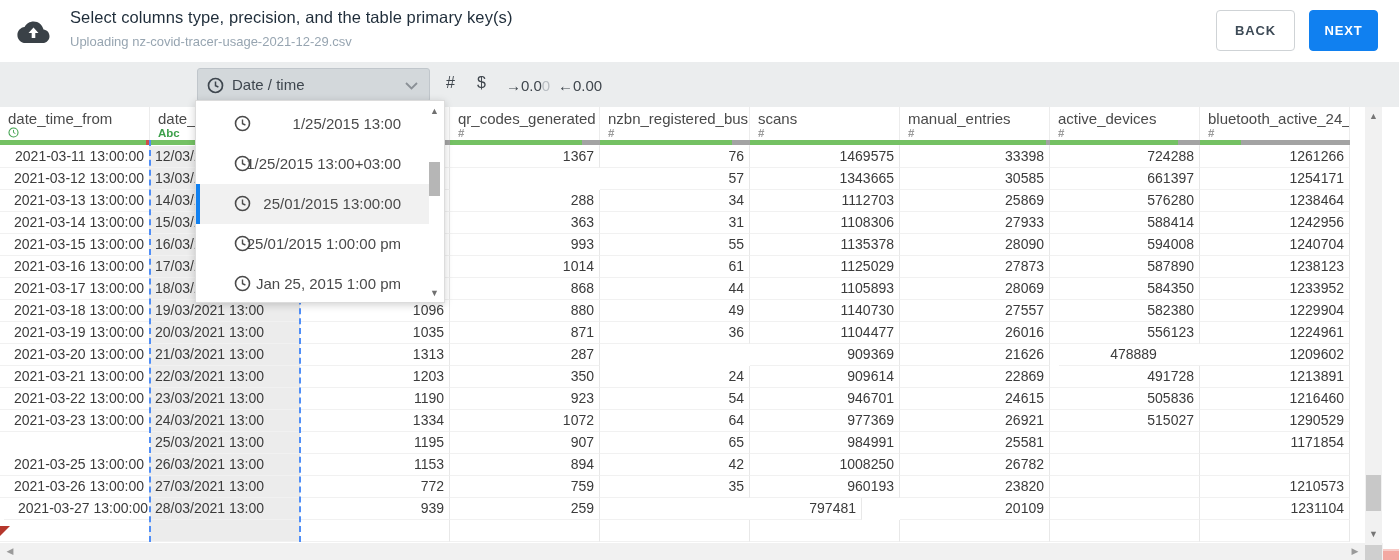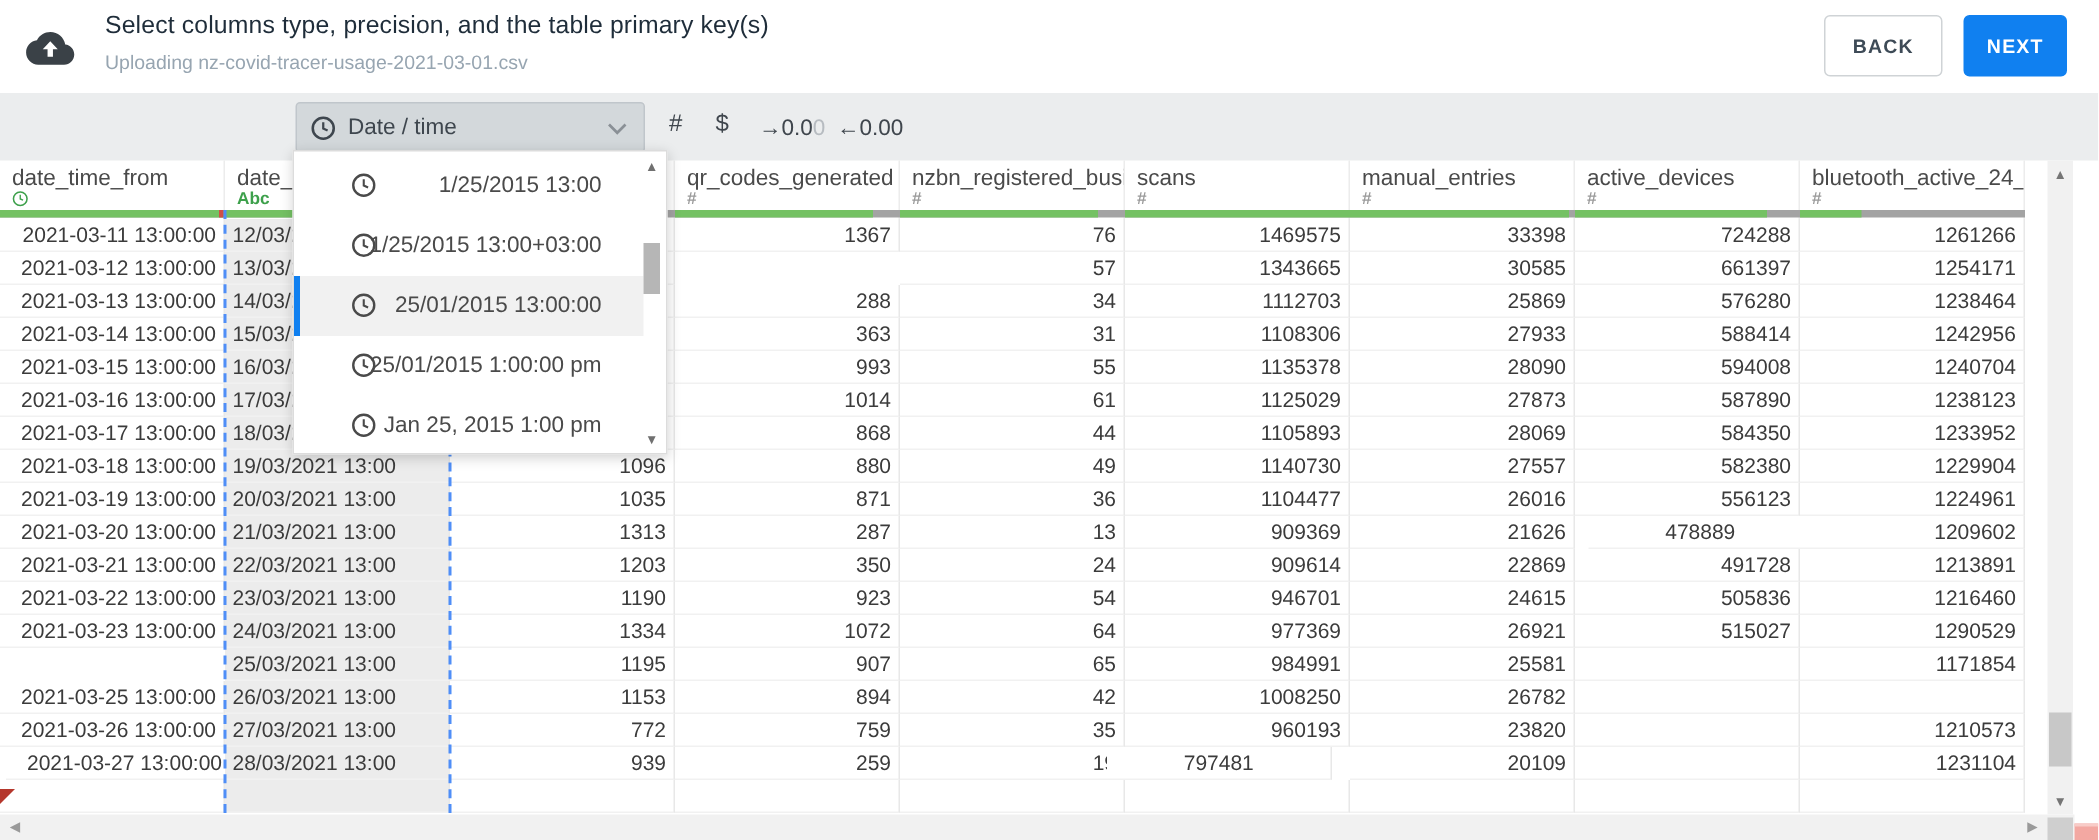--- a/index.html
+++ b/index.html
@@ -85,21 +85,21 @@
 <body>
 
 <div id="app">
 
   <div class="hdr">
     <svg class="upload-ic" viewBox="0 0 34 30">
       <path fill="#3a4147" d="M27.5 12.6C26.6 7.9 22.5 4.4 17.6 4.4c-3.9 0-7.3 2.2-9 5.5C4.5 10.3 1.4 13.8 1.4 18c0 4.5 3.6 8.1 8.1 8.1h17.2c3.7 0 6.8-3 6.8-6.8 0-3.6-2.7-6.4-6-6.7z"></path>
       <path fill="#ffffff" d="M17.5 10.5l-5 5.4h3.2v5h3.6v-5h3.2z"></path>
     </svg>
     <div class="hdr-title">Select columns type, precision, and the table primary key(s)</div>
-    <div class="hdr-sub">Uploading nz-covid-tracer-usage-2021-03-01.csv</div>
+    <div class="hdr-sub">Uploading nz-covid-tracer-usage-2021-12-29.csv</div>
     <div class="btn btn-back">BACK</div>
     <div class="btn btn-next">NEXT</div>
   </div>
 
   <div class="toolbar"></div>
   <svg class="tb-key" width="22" height="14" viewBox="0 0 22 14">
     <circle cx="5" cy="7" r="3.4" fill="none" stroke="#3c434a" stroke-width="2.6"></circle>
     <path d="M8.5 7 H20 M15.5 7 v4 M19 7 v4" stroke="#3c434a" stroke-width="2.6" fill="none"></path>
   </svg>
   <div class="tb-check">✓</div>
@@ -286,21 +286,20 @@
         <div class="cell num" style="left: 750px; width: 150px;">1104477</div>
         <div class="cell num" style="left: 900px; width: 150px;">26016</div>
         <div class="cell num" style="left: 1050px; width: 150px;">556123</div>
         <div class="cell num" style="left: 1200px; width: 150px;">1224961</div>
       </div>
       <div class="row" style="top: 198px;">
         <div class="cell num" style="left: 0px; width: 150px;">2021-03-20 13:00:00</div>
         <div class="cell sel" style="left: 150px; width: 150px;">21/03/2021 13:00</div>
         <div class="cell num" style="left: 300px; width: 150px;">1313</div>
         <div class="cell num" style="left: 450px; width: 150px;">287</div>
-        <div class="cell num" style="left: 600px; width: 150px;">13</div>
         <div class="cell num" style="left: 750px; width: 150px;">909369</div>
         <div class="cell num" style="left: 900px; width: 150px;">21626</div>
         <div class="cell num" style="left: 1059px; width: 150px; text-align: center;">478889</div>
         <div class="cell num" style="left: 1200px; width: 150px;">1209602</div>
       </div>
       <div class="row" style="top: 220px;">
         <div class="cell num" style="left: 0px; width: 150px;">2021-03-21 13:00:00</div>
         <div class="cell sel" style="left: 150px; width: 150px;">22/03/2021 13:00</div>
         <div class="cell num" style="left: 300px; width: 150px;">1203</div>
         <div class="cell num" style="left: 450px; width: 150px;">350</div>
@@ -363,21 +362,21 @@
         <div class="cell num" style="left: 900px; width: 150px;">23820</div>
         <div class="cell num" style="left: 1050px; width: 150px;"></div>
         <div class="cell num" style="left: 1200px; width: 150px;">1210573</div>
       </div>
       <div class="row" style="top: 352px;">
         <div class="cell num" style="left: 4px; width: 150px;">2021-03-27 13:00:00</div>
         <div class="cell sel" style="left: 150px; width: 175px;">28/03/2021 13:00</div>
         <div class="cell num" style="left: 300px; width: 150px;">939</div>
         <div class="cell num" style="left: 450px; width: 150px;">259</div>
         <div class="cell num" style="left: 600px; width: 150px;">19</div>
-        <div class="cell num" style="left: 738px; width: 150px; text-align: center;">797481</div>
+        <div class="cell num" style="left: 712px; width: 150px;">797481</div>
         <div class="cell num" style="left: 900px; width: 150px;">20109</div>
         <div class="cell num" style="left: 1050px; width: 150px;"></div>
         <div class="cell num" style="left: 1200px; width: 150px;">1231104</div>
       </div>
       <div class="row" style="top: 374px;">
         <div class="cell num" style="left: 0px; width: 150px;"></div>
         <div class="cell sel" style="left: 150px; width: 150px;"></div>
         <div class="cell num" style="left: 300px; width: 150px;"></div>
         <div class="cell num" style="left: 450px; width: 150px;"></div>
         <div class="cell num" style="left: 600px; width: 150px;"></div>

